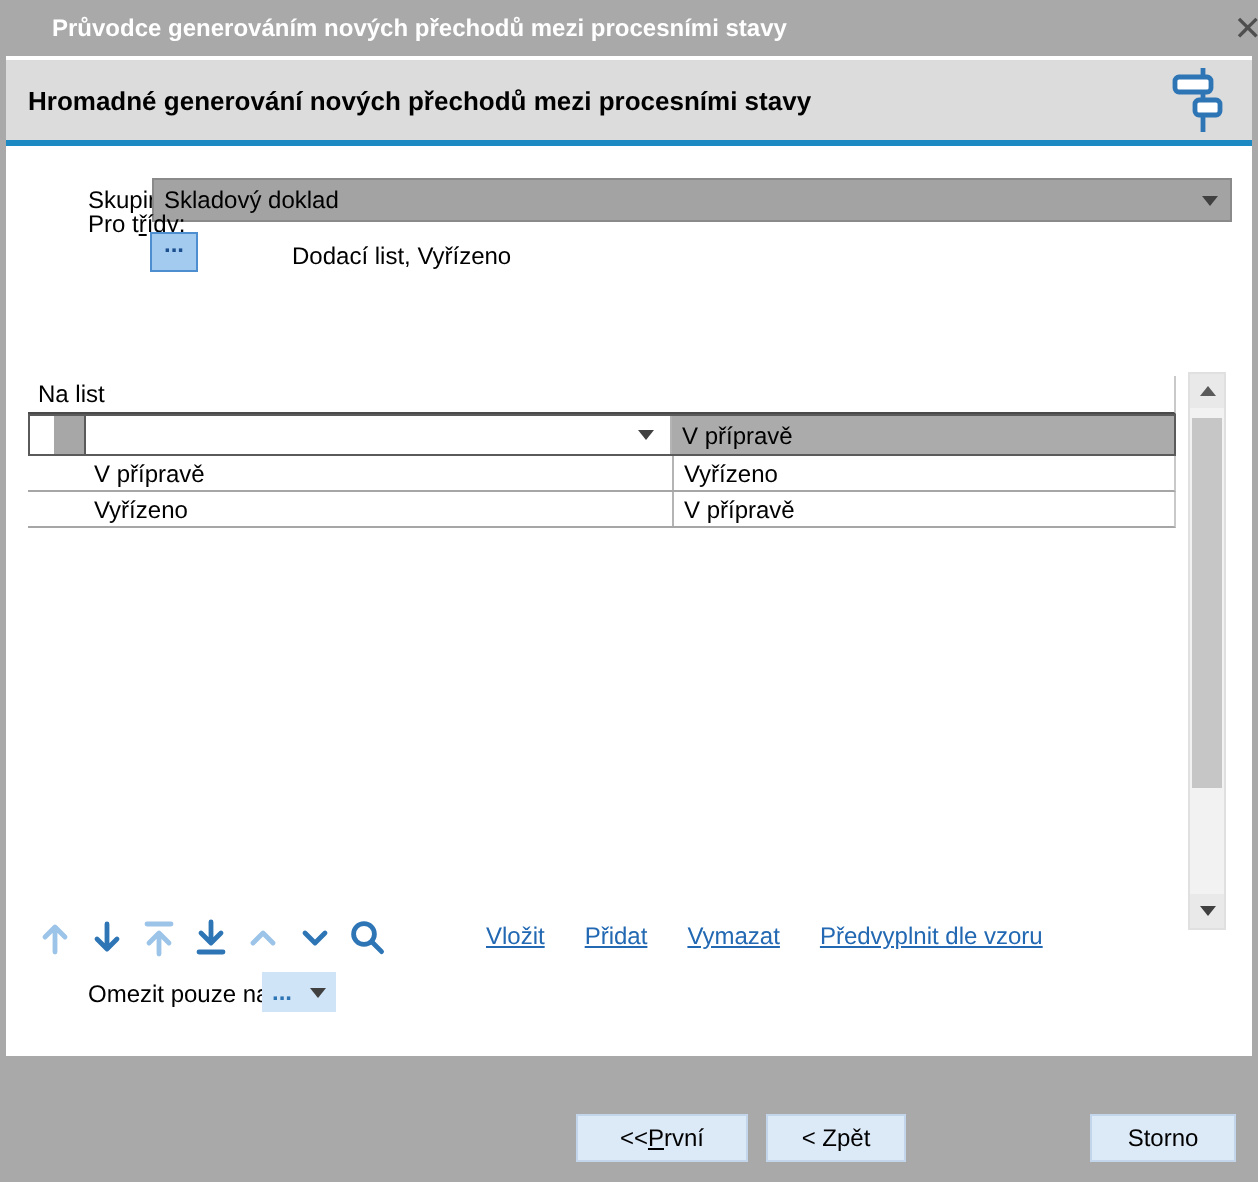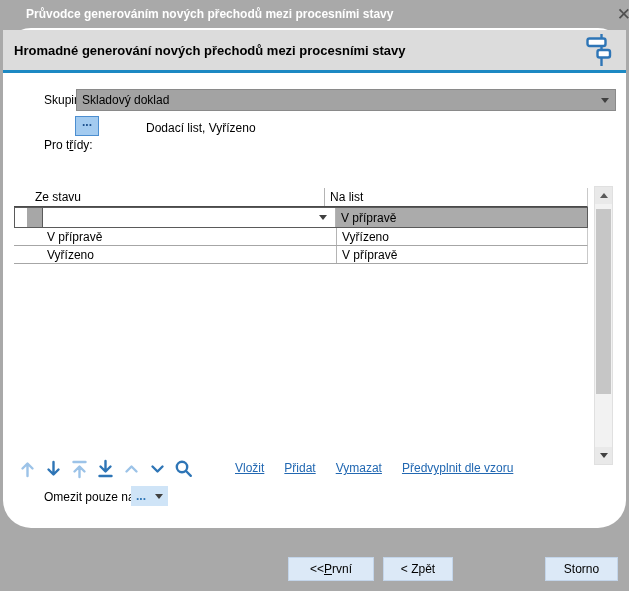--- a/index.html
+++ b/index.html
@@ -6,21 +6,21 @@
   *{box-sizing:border-box;}
   .window{
     position:relative;width:629px;height:591px;overflow:hidden;
     background:var(--titlebar-gray,#a9a9a9);
     font-family:"Liberation Sans",sans-serif;font-size:12px;color:#000;
   }
   .titlebar{position:absolute;left:16px;top:0;width:629px;height:28px;
     display:flex;align-items:center;padding:0 10px;}
   .titlebar .ttext{color:#ffffff;font-weight:bold;flex:1;white-space:nowrap;overflow:hidden;}
   .close{color:#4f4f4f;font-size:17px;line-height:17px;padding:0 4px;cursor:default;}
-  .body{position:absolute;left:3px;top:28px;width:623px;height:500px;background:#ffffff;border-radius:28px;}
+  .body{position:absolute;left:3px;top:28px;width:623px;height:500px;background:#ffffff;}
   .abs{position:absolute;}
 
   
   .hstrip{position:absolute;left:0;top:2px;width:623px;height:43px;
     background:var(--header-bg,#dcdcdc);
     border-bottom:3px solid var(--header-line,#1d89c3);
     display:flex;align-items:center;}
   .hstrip .htitle{font-weight:bold;font-size:13px;padding-left:11px;flex:1;}
   .hstrip .hicon{margin-right:14px;display:flex;}
 
@@ -61,21 +61,21 @@
     background:#f2f2f2;border:1px solid #e0e0e0;}
   .sb-btn{position:absolute;left:0;width:17px;height:17px;background:#e9e9e9;
     display:flex;align-items:center;justify-content:center;}
   .sb-up{top:0;}
   .sb-down{bottom:0;}
   .sb-thumb{position:absolute;left:1px;width:15px;top:22px;height:185px;background:#c6c6c6;}
 
   
   .icons{position:absolute;left:13px;top:430px;display:flex;gap:4px;align-items:center;}
   .iconbtn{width:22px;height:21px;display:flex;align-items:center;justify-content:center;}
-  .links{position:absolute;left:232px;top:433px;display:flex;gap:20px;}
+  .links{position:absolute;left:240px;top:433px;display:flex;gap:20px;}
   .links a{color:var(--link-blue,#2268b2);text-decoration:underline;white-space:nowrap;cursor:default;}
   .limit-combo{background:#cfe4f7;display:flex;align-items:center;justify-content:space-between;
     padding:0 5px;color:var(--accent-blue,#2e75b6);font-weight:bold;}
 
   
   .btn{position:absolute;top:529px;height:24px;background:var(--button-bg,#dce9f7);
     border:1px solid #c3d5ea;display:flex;align-items:center;justify-content:center;
     font-size:12px;white-space:nowrap;cursor:default;}
   .btn.default{border:1px solid var(--accent-blue,#2e75b6);}
   .accel{text-decoration:underline;}
@@ -104,30 +104,29 @@
         </svg>
       </span>
     </div>
 
     <span class="abs label" style="left:11px;top:64px;">Skupina:</span>
     <div class="abs combo" style="left:73px;top:61px;width:540px;height:22px;">
       <span class="cval">Skladový doklad</span>
       <span class="tri-down"></span>
     </div>
 
-    <span class="abs label" style="left:11px;top:109px;"><span>Pro t</span><span class="accel">ř</span><span>ídy:</span></span>
+    <span class="abs label" style="left:11px;top:76px;"><span>Pro t</span><span class="accel">ř</span><span>ídy:</span></span>
     <div class="abs dots-btn" style="left:72px;top:88px;width:24px;height:20px;">
       <span>...</span>
     </div>
     <span class="abs label" style="left:113px;top:92px;">Dodací list, Vyřízeno</span>
 
 
     <div class="grid">
       <div class="grid-header">
-        <span class="gh1">Ze stavu</span>
         <span class="gh2">Na list</span>
       </div>
       <div class="grow selected">
         <span class="sel"></span>
         <span class="c1">
           <span></span>
           <span class="tri-down cellarrow"></span>
         </span>
         <span class="c2">
           <span>V přípravě</span>

